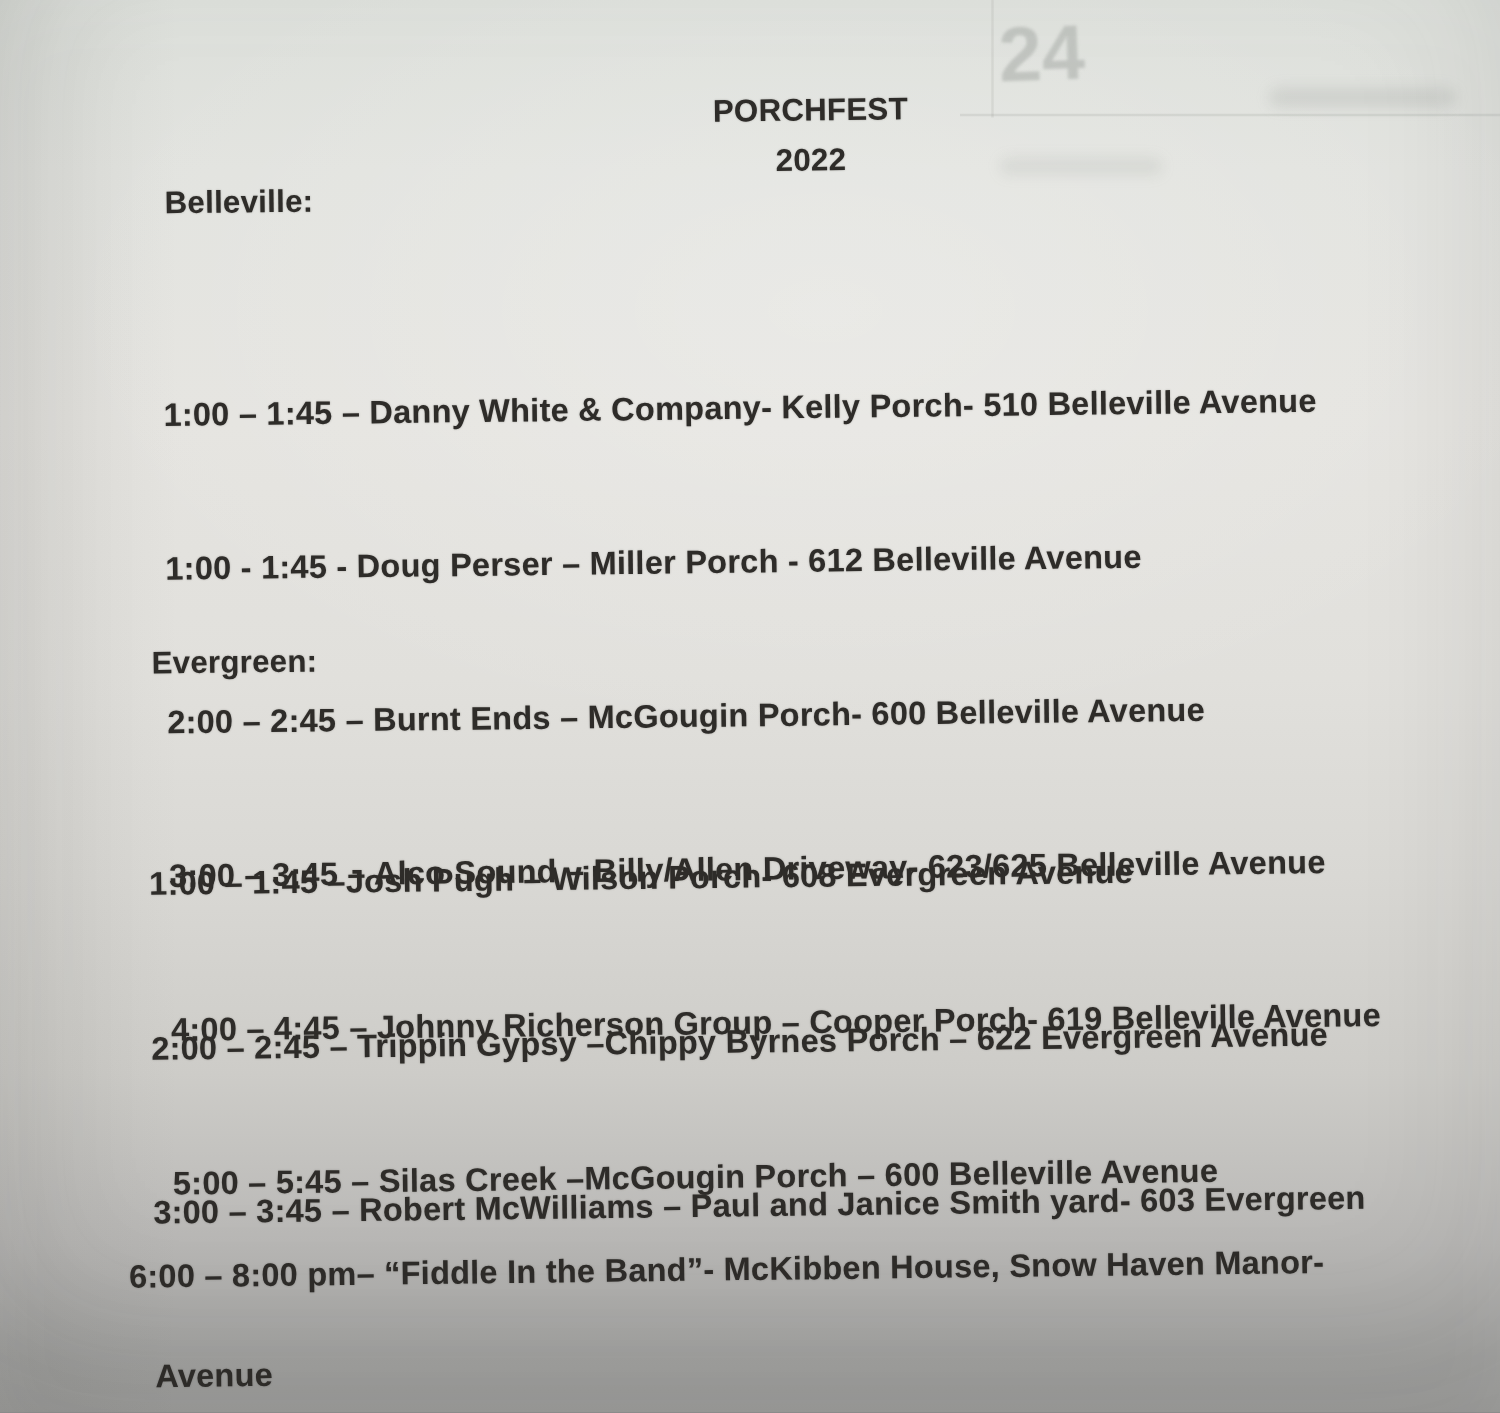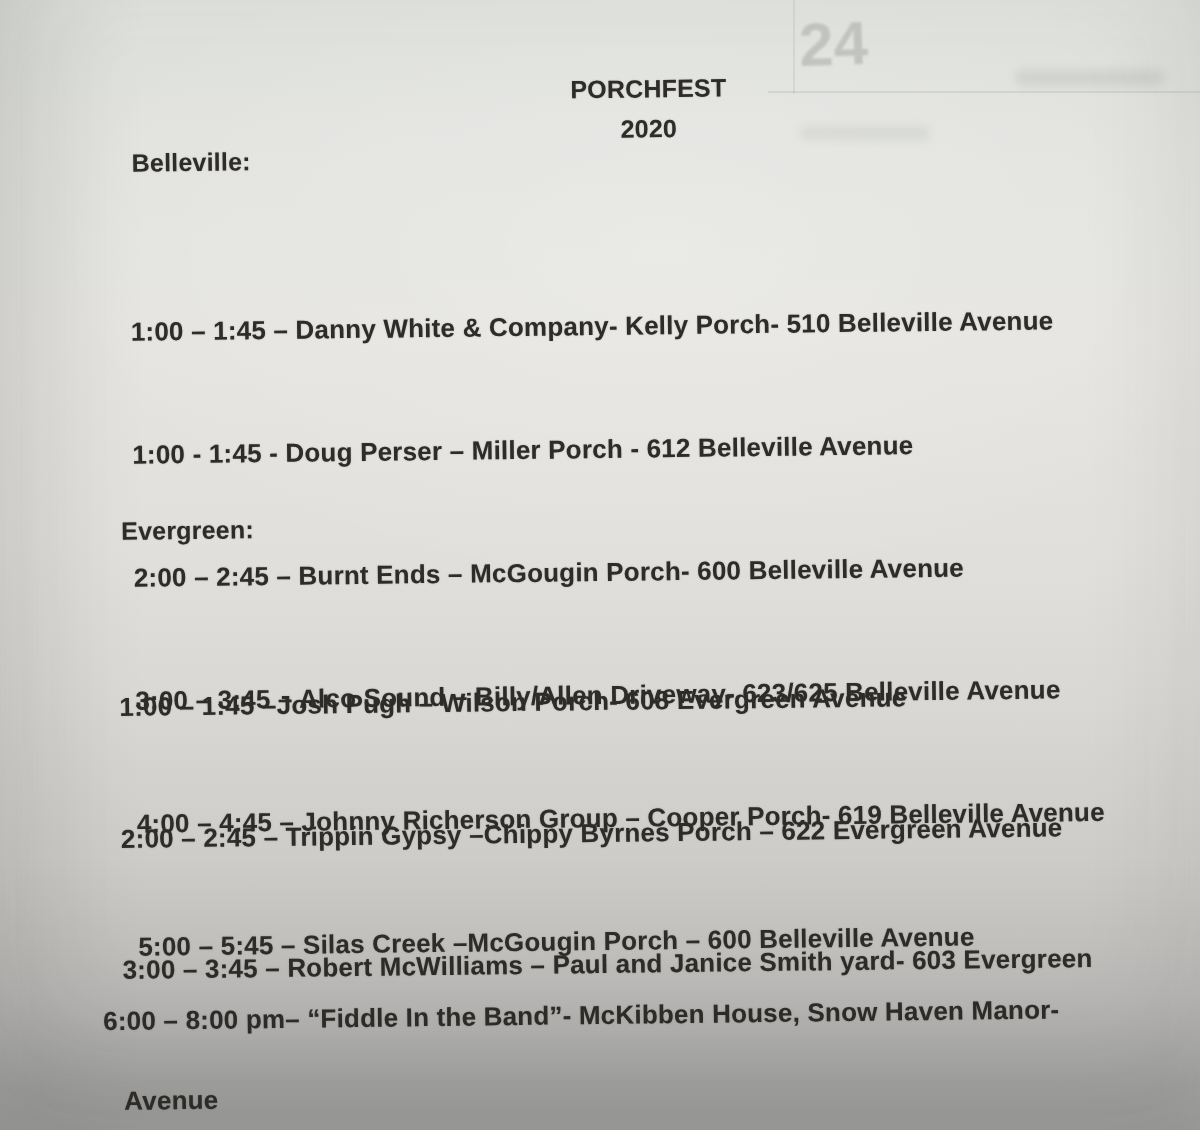--- a/index.html
+++ b/index.html
@@ -125,21 +125,21 @@
   <div class="ghost-number">24</div>
   <div class="ghost-hline"></div>
   <div class="ghost-vline"></div>
   <div class="ghost-smudge-1"></div>
   <div class="ghost-smudge-2"></div>
 
   <div class="tilt">
 
     <div class="doc-title ink">
       <span class="line">PORCHFEST</span>
-      <span class="line">2020</span>
+      <span class="line">2022</span>
     </div>
 
     <div class="section-heading ink heading-belleville">Belleville:</div>
 
     <div class="sched ink block-belleville">
       <span class="line">1:00 – 1:45 – Danny White &amp; Company- Kelly Porch- 510 Belleville Avenue</span>
       <span class="line">1:00 - 1:45 - Doug Perser – Miller Porch - 612 Belleville Avenue</span>
       <span class="line">2:00 – 2:45 – Burnt Ends – McGougin Porch- 600 Belleville Avenue</span>
       <span class="line">3:00 – 3:45 – Alco Sound – Billy/Allen Driveway- 623/625 Belleville Avenue</span>
       <span class="line">4:00 – 4:45 – Johnny Richerson Group – Cooper Porch- 619 Belleville Avenue</span>

